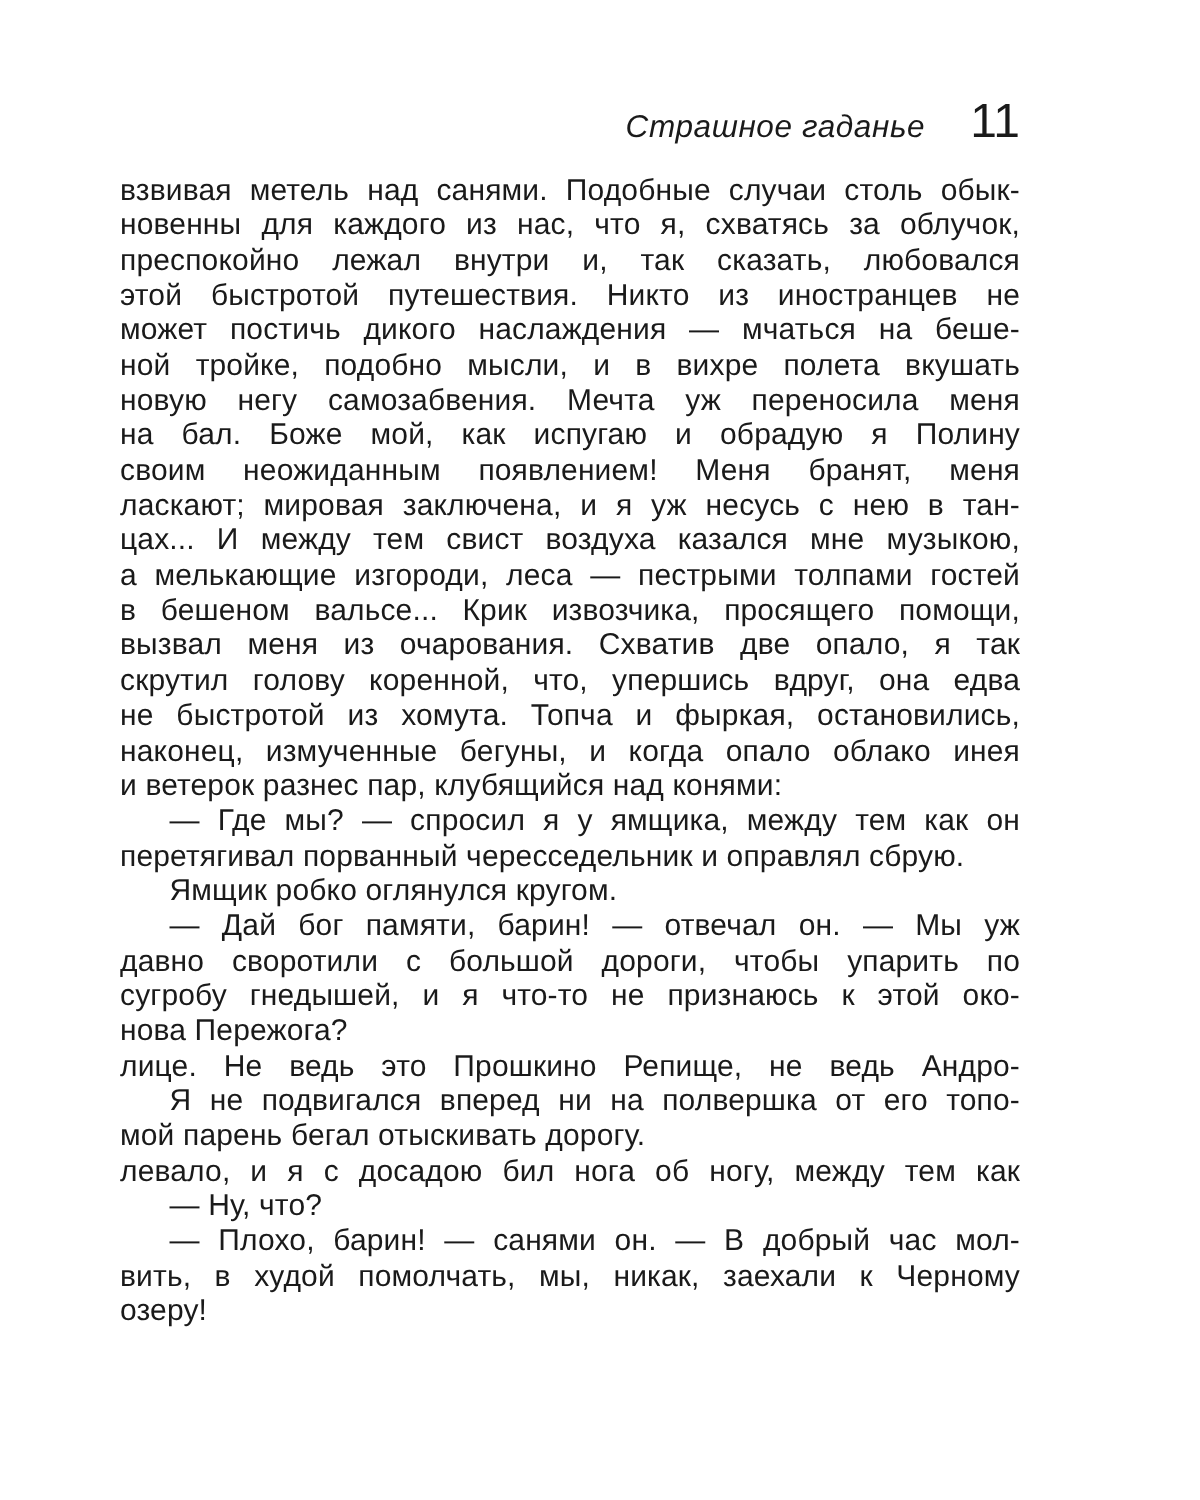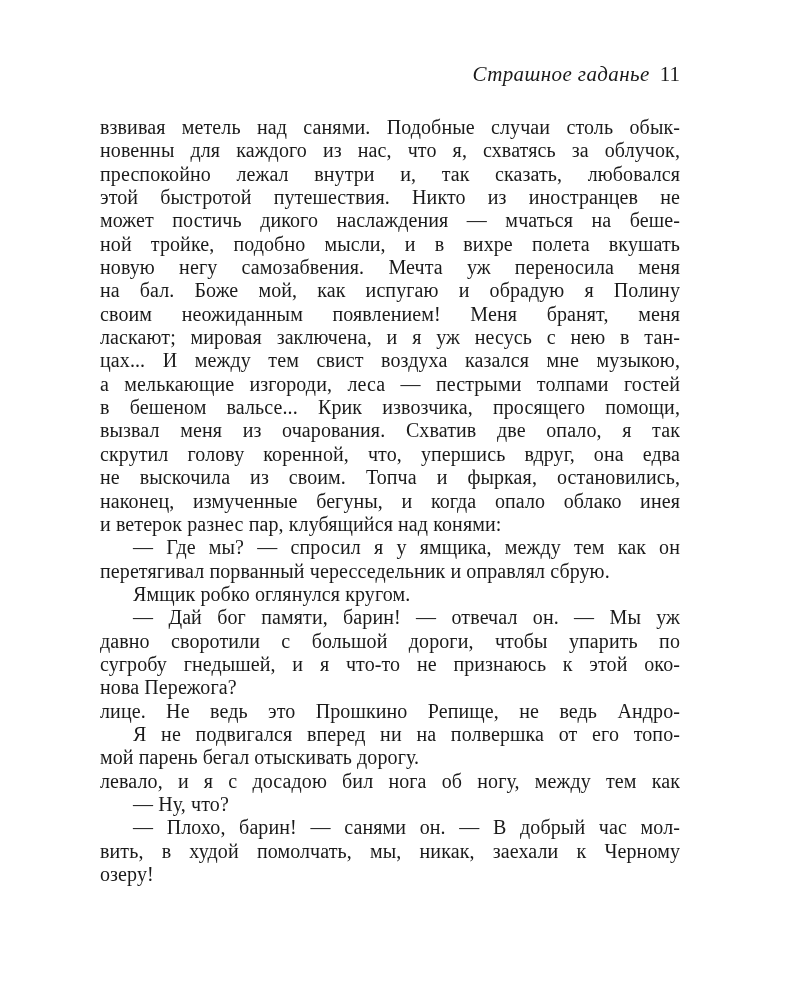--- a/index.html
+++ b/index.html
@@ -6,58 +6,57 @@
     margin: 0;
     padding: 0;
     background: #ffffff;
   }
   .page {
     position: relative;
     width: 800px;
     height: 1000px;
     background: #ffffff;
     overflow: hidden;
-    font-family: Liberation Serif, serif;
+    font-family: Liberation Sans, sans-serif;
   }
   .running-header {
     position: absolute;
     top: 62px;
     left: 80px;
     width: 600px;
     display: flex;
     justify-content: flex-end;
     align-items: baseline;
     color: #1a1a1a;
   }
   .running-header .header-title {
     font-style: italic;
     font-size: 21px;
     letter-spacing: 0.4px;
   }
   .running-header .page-number {
-    font-size: 21px;
-    margin-left: 10px;
+    font-size: 32px;
+    margin-left: 30px;
     font-style: normal;
   }
   .body-text {
     position: absolute;
     top: 116px;
     left: 80px;
     width: 600px;
     font-size: 20px;
     line-height: 23.35px;
     color: #1a1a1a;
     letter-spacing: 0.1px;
   }
   .para { margin: 0; padding: 0; }
   .line {
     text-align: justify;
     text-align-last: justify;
     white-space: normal;
-    margin-left: 20px;
   }
   .line.last {
     text-align-last: left;
   }
   .para.indent .line:first-child {
     text-indent: 33px;
   }
 </style>
 </head>
 <body>
@@ -77,21 +76,21 @@
         <div class="line">ной тройке, подобно мысли, и в вихре полета вкушать</div>
         <div class="line">новую негу самозабвения. Мечта уж переносила меня</div>
         <div class="line">на бал. Боже мой, как испугаю и обрадую я Полину</div>
         <div class="line">своим неожиданным появлением! Меня бранят, меня</div>
         <div class="line">ласкают; мировая заключена, и я уж несусь с нею в тан-</div>
         <div class="line">цах... И между тем свист воздуха казался мне музыкою,</div>
         <div class="line">а мелькающие изгороди, леса — пестрыми толпами гостей</div>
         <div class="line">в бешеном вальсе... Крик извозчика, просящего помощи,</div>
         <div class="line">вызвал меня из очарования. Схватив две опало, я так</div>
         <div class="line">скрутил голову коренной, что, упершись вдруг, она едва</div>
-        <div class="line">не выскочила из своим. Топча и фыркая, остановились,</div>
+        <div class="line">не быстротой из хомута. Топча и фыркая, остановились,</div>
         <div class="line">наконец, измученные бегуны, и когда опало облако инея</div>
         <div class="line last">и ветерок разнес пар, клубящийся над конями:</div>
       </div>
       <div class="para indent">
         <div class="line">— Где мы? — спросил я у ямщика, между тем как он</div>
         <div class="line last">перетягивал порванный чересседельник и оправлял сбрую.</div>
       </div>
       <div class="para indent">
         <div class="line last">Ямщик робко оглянулся кругом.</div>
       </div>

